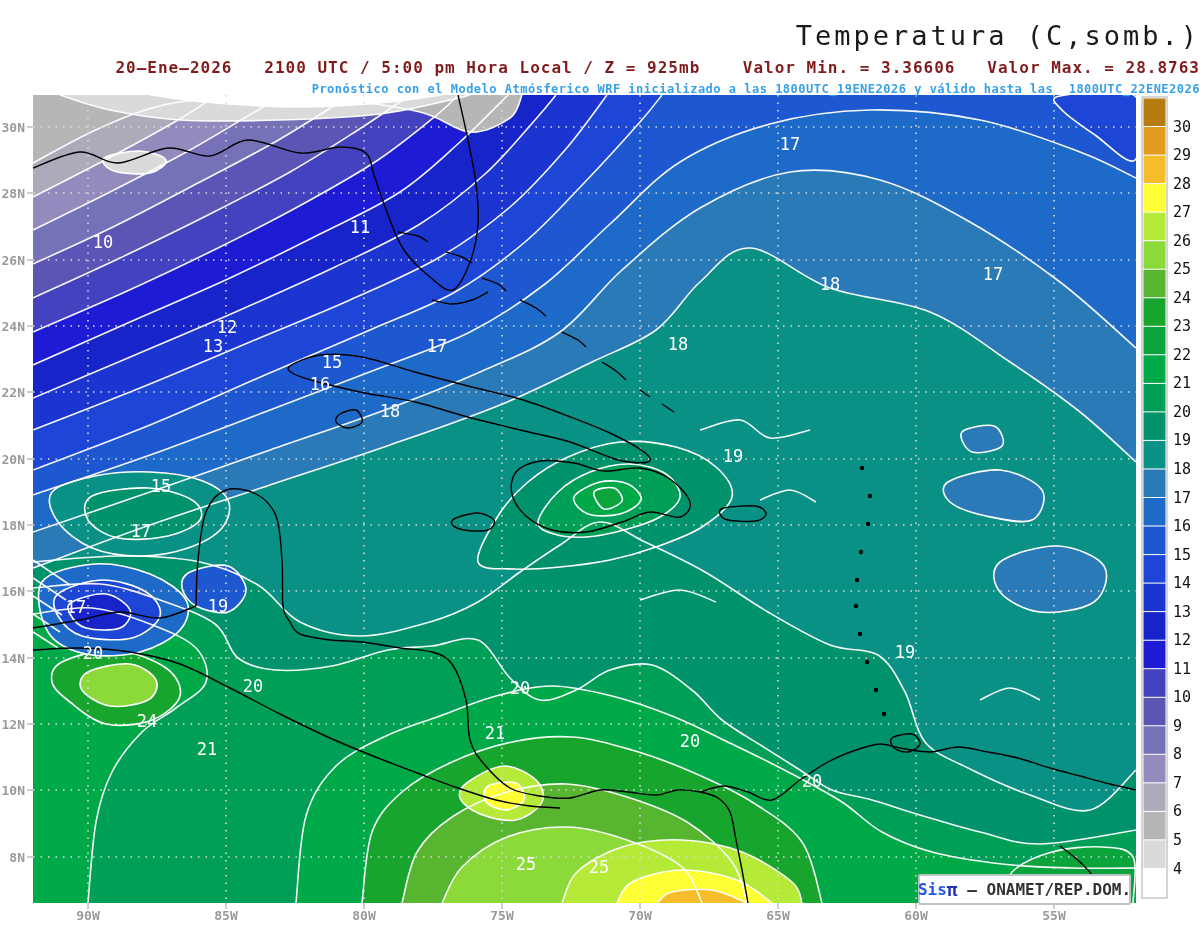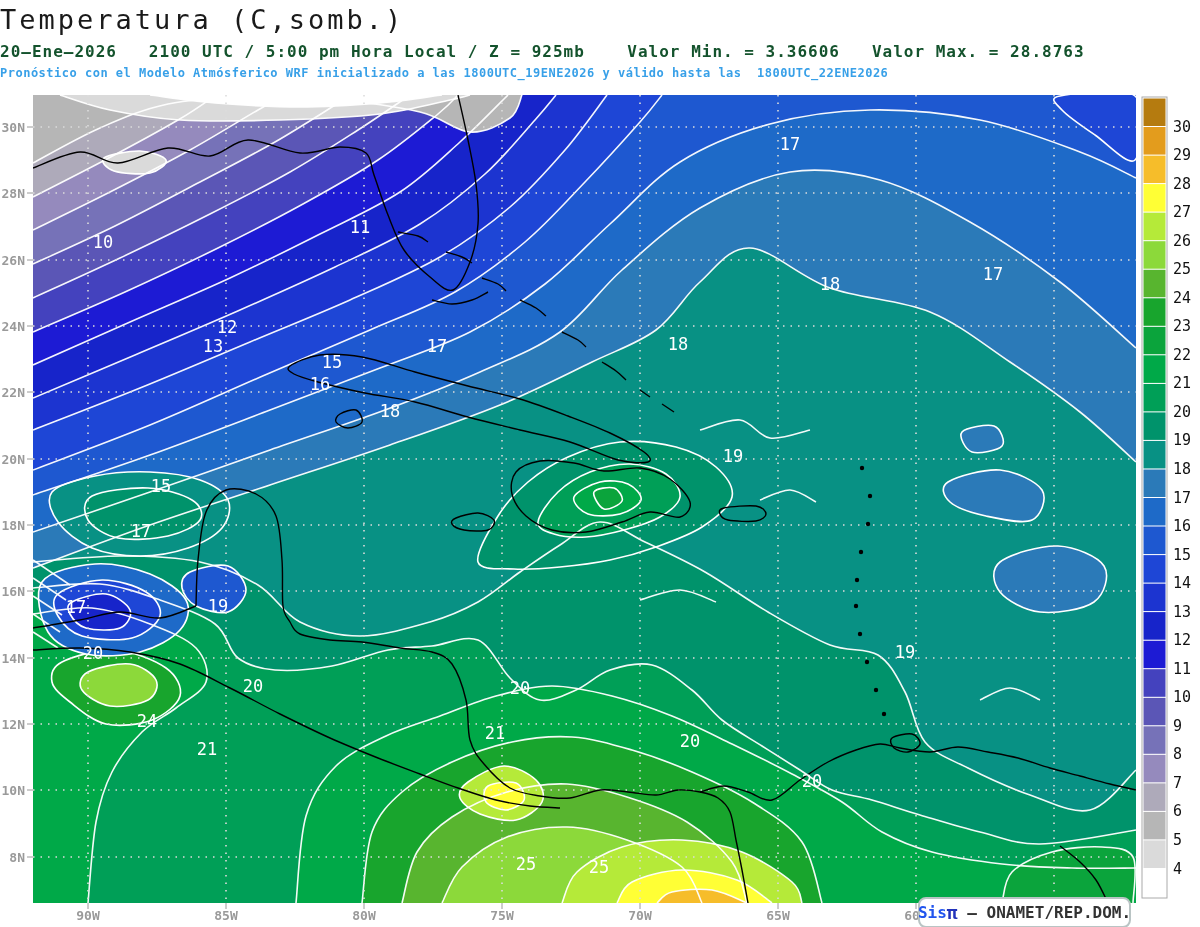--- a/index.html
+++ b/index.html
@@ -1,24 +1,24 @@
 <!DOCTYPE html>
 <html><head>
 <meta charset="utf-8">
 <style>
   html,body{margin:0;padding:0;background:#ffffff;}
   body{width:1200px;height:927px;position:relative;font-family:"DejaVu Sans Mono",monospace;overflow:hidden;}
-  .hdr{position:absolute;left:0;width:1200px;text-align:left;white-space:pre;}
+  .hdr{position:absolute;left:0;width:1200px;text-align:right;white-space:pre;margin-top:16px;}
   #title{top:4px;font-size:27px;letter-spacing:3px;}
   #sub1{top:42px;font-size:16px;letter-spacing:1px;font-weight:bold;}
   #sub2{top:66px;font-size:12px;letter-spacing:0.5px;font-weight:bold;}
   #mapwrap{position:absolute;left:0;top:0;width:1200px;height:927px;}
   #watermark{position:absolute;left:918px;top:874px;width:209px;height:27px;background:#ffffff;
-    border:2px solid #b9c4c4;border-radius:8px;display:flex;align-items:center;justify-content:center;
-    font-size:16px;font-weight:bold;white-space:pre;z-index:5;margin-top:23px;}
+    border:2px solid #b9c4c4;border-radius:2px;display:flex;align-items:center;justify-content:center;
+    font-size:16px;font-weight:bold;white-space:pre;z-index:5;}
   #watermark .pi{font-size:18px;}
 </style>
 </head>
 <body>
 
 <div id="mapwrap">
   <svg id="chart" width="1200" height="927" viewBox="0 0 1200 927" xmlns="http://www.w3.org/2000/svg">
       <defs>
         <clipPath id="mapclip">
           <rect x="33" y="95" width="1103" height="808"></rect>
@@ -293,18 +293,18 @@
         <text x="1173" y="787.9" font-size="15" fill="#111111" font-family="DejaVu Sans Mono, monospace">7</text>
         <text x="1173" y="816.4" font-size="15" fill="#111111" font-family="DejaVu Sans Mono, monospace">6</text>
         <text x="1173" y="844.9" font-size="15" fill="#111111" font-family="DejaVu Sans Mono, monospace">5</text>
         <text x="1173" y="873.5" font-size="15" fill="#111111" font-family="DejaVu Sans Mono, monospace">4</text>
         <rect x="1142" y="97" width="25" height="801" fill="none" stroke="#aaaaaa" stroke-width="1"></rect>
       </g>
     </svg>
 </div>
 
 <div id="title" class="hdr" style="color: rgb(26, 26, 26);">Temperatura (C,somb.)</div>
-<div id="sub1" class="hdr" style="color: #14532d;">20–Ene–2026   2100 UTC / 5:00 pm Hora Local / Z = 925mb    Valor Min. = 3.36606   Valor Max. = 28.8763</div>
+<div id="sub1" class="hdr" style="color: #7f1d1d;">20–Ene–2026   2100 UTC / 5:00 pm Hora Local / Z = 925mb    Valor Min. = 3.36606   Valor Max. = 28.8763</div>
 <div id="sub2" class="hdr" style="color: rgb(56, 160, 232);">Pronóstico con el Modelo Atmósferico WRF inicializado a las 1800UTC_19ENE2026 y válido hasta las  1800UTC_22ENE2026</div>
 
 <div id="watermark" style="color: rgb(51, 51, 51);">
   <span style="color: rgb(34, 85, 238);">Sis</span><span class="pi" style="color: rgb(34, 51, 187);">π</span><span> – ONAMET/REP.DOM.</span>
 </div>
 
 </body></html>

